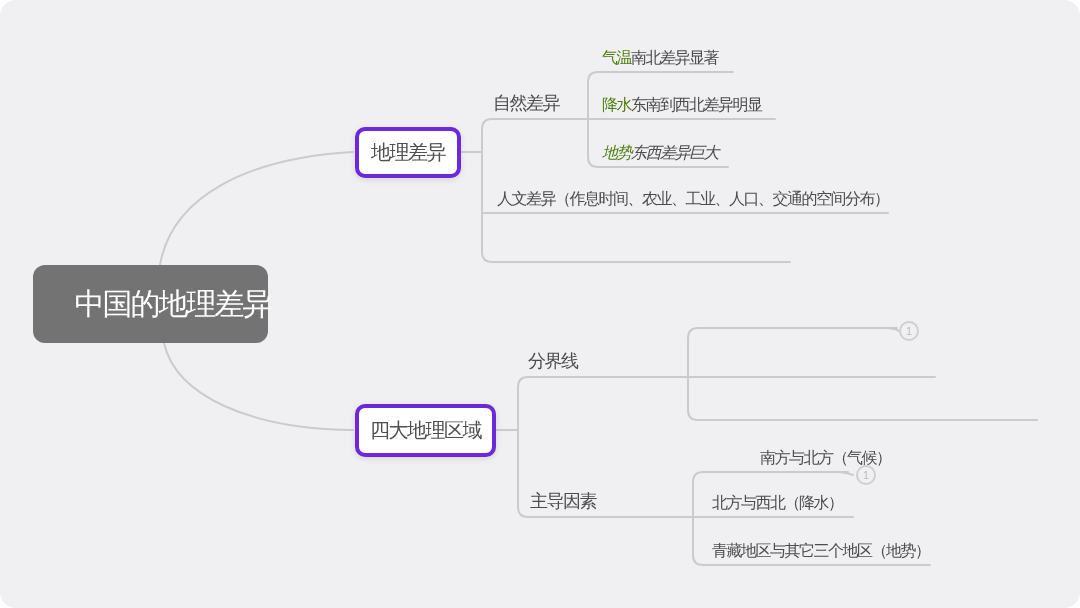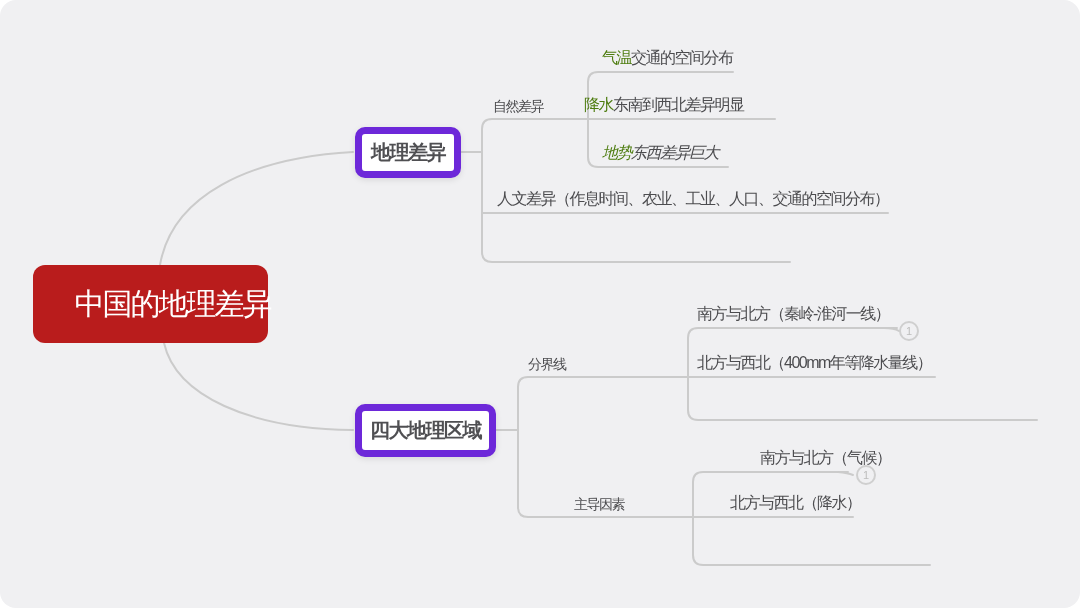--- a/index.html
+++ b/index.html
@@ -10,36 +10,36 @@
   }
   #wires{position:absolute;left:0;top:0;width:1080px;height:608px;}
   #wires path{fill:none;stroke:#cbcbcb;stroke-width:2;stroke-linecap:round;}
 
   .topic{
     position:absolute;display:flex;align-items:center;justify-content:center;
     box-sizing:border-box;cursor:default;
   }
   .root-topic{
     left:33px;top:265px;width:235px;height:78px;
-    background:#b91c1c;border-radius:12px;
+    background:#737373;border-radius:12px;
     color:#ffffff;font-size:30px;letter-spacing:-2px;white-space:nowrap;padding-left:44px;
   }
   .box-topic{
     background:#ffffff;border-radius:10px;
-    border:7px solid #6d28d9;
+    border:4px solid #6d28d9;
     box-shadow:0 2px 6px rgba(0,0,0,0.10);
-    color:#4f4f52;font-size:20px;letter-spacing:-1.5px;white-space:nowrap;font-weight:bold;
+    color:#4f4f52;font-size:20px;letter-spacing:-1.5px;white-space:nowrap;
   }
   #topic-geography{left:355px;top:127px;width:106px;height:51px;}
   #topic-regions{left:355px;top:404px;width:141px;height:53px;text-align:right;}
 
   .plain{
     position:absolute;white-space:nowrap;color:#4c4c4f;line-height:1.15;cursor:default;
   }
-  .mid{font-size:14px;letter-spacing:-1.5px;}
+  .mid{font-size:18px;letter-spacing:-1.5px;}
   .leaf{font-size:16px;letter-spacing:-1.5px;}
   .kw{color:#4d7c0f;}
 
   .badge{
     position:absolute;width:20px;height:20px;border-radius:50%;
     border:2px solid #cfcfcf;background:#f0f0f2;box-sizing:border-box;
     display:flex;align-items:center;justify-content:center;
     color:#bcbcbc;font-size:11px;line-height:1;
   }
 </style>
@@ -71,35 +71,34 @@
   </svg>
 
   <div class="topic root-topic">中国的地理差异</div>
 
   <div class="topic box-topic" id="topic-geography">地理差异</div>
   <div class="topic box-topic" id="topic-regions">四大地理区域</div>
 
   <div class="plain mid" style="left:493px;bottom:494px;">自然差异</div>
 
   <div class="plain leaf" style="left:602px;bottom:541px;">
-    <span class="kw">气温</span><span>交通的空间分布</span>
+    <span class="kw">气温</span><span>南北差异显著</span>
   </div>
-  <div class="plain leaf" style="left:584px;bottom:494px;">
+  <div class="plain leaf" style="left:602px;bottom:494px;">
     <span class="kw">降水</span><span>东南到西北差异明显</span>
   </div>
   <div class="plain leaf" style="left:602px;bottom:446px;font-style:italic;">
     <span class="kw">地势</span><span>东西差异巨大</span>
   </div>
 
   <div class="plain leaf" style="left:497px;bottom:400px;">人文差异（作息时间、农业、工业、人口、交通的空间分布）</div>
 
   <div class="plain mid" style="left:528px;bottom:236px;">分界线</div>
-  <div class="plain leaf" style="left:697px;bottom:285px;">南方与北方（秦岭-淮河一线）</div>
-  <div class="plain leaf" style="left:697px;bottom:236px;">北方与西北（400mm年等降水量线）</div>
 
-  <div class="plain mid" style="left:530px;bottom:96px;margin-left:44px;">主导因素</div>
+  <div class="plain mid" style="left:530px;bottom:96px;">主导因素</div>
   <div class="plain leaf" style="left:712px;bottom:141px;margin-left:48px;">南方与北方（气候）</div>
-  <div class="plain leaf" style="left:730px;bottom:96px;text-align:right;">北方与西北（降水）</div>
+  <div class="plain leaf" style="left:712px;bottom:96px;text-align:right;">北方与西北（降水）</div>
+  <div class="plain leaf" style="left:712px;bottom:48px;">青藏地区与其它三个地区（地势）</div>
 
   <div class="badge" style="left:899px;top:321px;">1</div>
   <div class="badge" style="left:856px;top:465px;">1</div>
 
 </div>
 
 </body></html>

